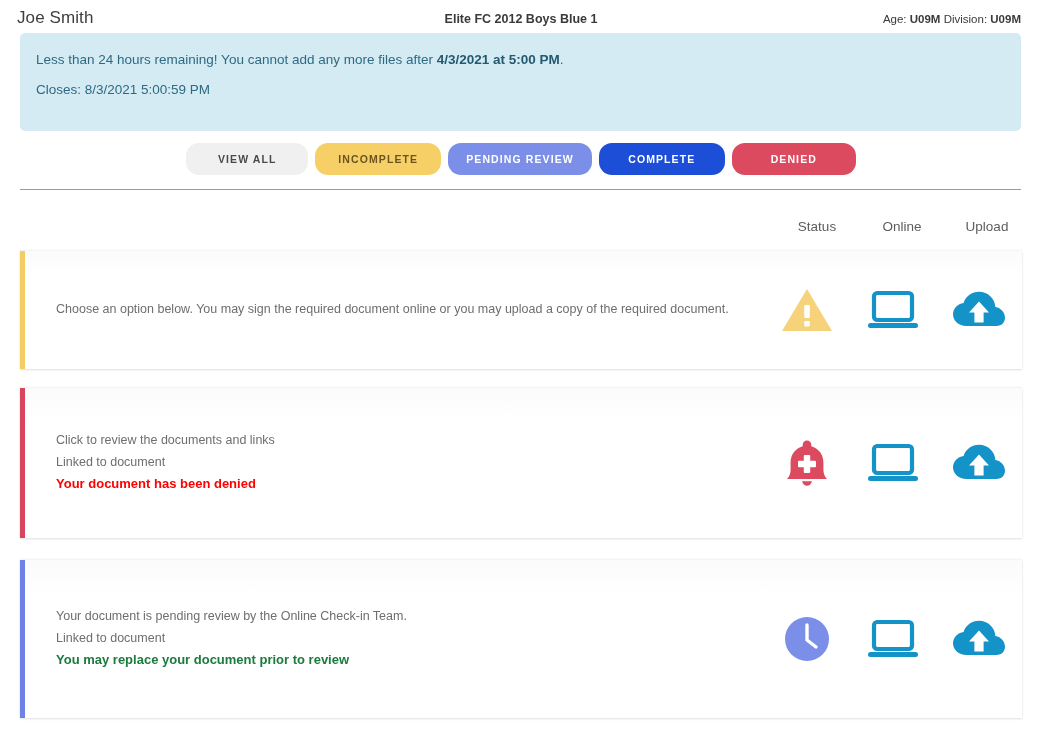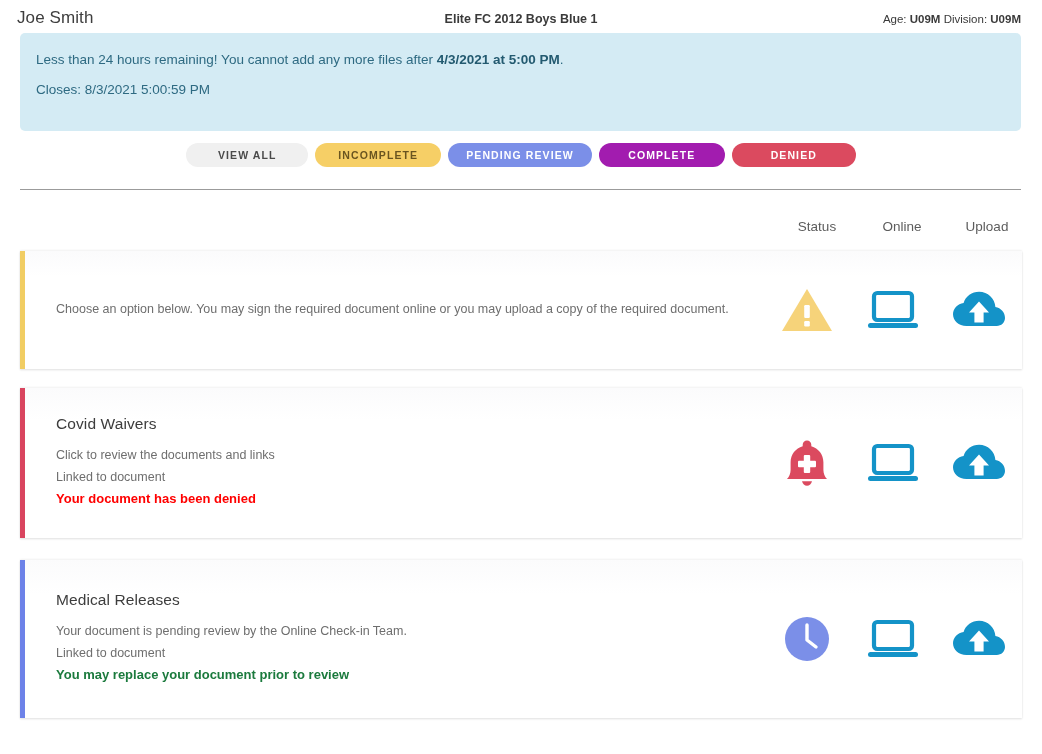--- a/index.html
+++ b/index.html
@@ -48,28 +48,28 @@
 
   
   .filters {
     position: absolute; left: 0; top: 143px; width: 1042px;
     display: flex; justify-content: center; gap: 7px;
   }
   .fbtn {
     height: 24px; border: none; border-radius: 13px;
     font-family: "Liberation Sans", sans-serif;
     font-size: 10.5px; font-weight: bold; letter-spacing: 1.1px;
-    cursor: pointer; padding: 8px 18px;
+    cursor: pointer; padding: 16px 18px;
     display: flex; align-items: center; justify-content: center;
     white-space: nowrap;
   }
   .fbtn.viewall   { background:#f0f0f0; color:#4a4a4a; min-width:122px; }
   .fbtn.incomplete{ background:#f6cf66; color:#6a5520; min-width:126px; }
   .fbtn.pending   { background:#7b8fe8; color:#ffffff; min-width:134px; }
-  .fbtn.complete  { background:#a21caf; color:#ffffff; min-width:126px; }
+  .fbtn.complete  { background:#1d4ed8; color:#ffffff; min-width:126px; }
   .fbtn.denied    { background:#db4a5f; color:#ffffff; min-width:124px; }
 
   
   .divider {
     position: absolute; left: 20px; top: 189px; width: 1001px; height: 1px;
     background: #9b9b9b;
   }
 
   
   .colheads {
@@ -198,21 +198,20 @@
             </span>
           </div>
         </div>
       </div>
     </div>
 
     <div class="card" id="card-1">
       <div class="accent" style="background:#d9455f"></div>
       <div class="body">
         <div class="card-text">
-          <div class="card-title">Covid Waivers</div>
           <div class="card-desc">
             <div>Click to review the documents and links</div>
             <div>Linked to document</div>
             <div class="note-denied">Your document has been denied</div>
           </div>
         </div>
         <div class="icons">
           <div class="iconcell">
             <span>
               <svg width="46" height="50" viewBox="0 0 46 50" aria-hidden="true">
@@ -240,21 +239,20 @@
             </span>
           </div>
         </div>
       </div>
     </div>
 
     <div class="card" id="card-2">
       <div class="accent" style="background:#6d82e8"></div>
       <div class="body">
         <div class="card-text">
-          <div class="card-title">Medical Releases</div>
           <div class="card-desc">
             <div>Your document is pending review by the Online Check-in Team.</div>
             <div>Linked to document</div>
             <div class="note-pending">You may replace your document prior to review</div>
           </div>
         </div>
         <div class="icons">
           <div class="iconcell">
             <span>
               <svg width="48" height="48" viewBox="0 0 48 48" aria-hidden="true">

